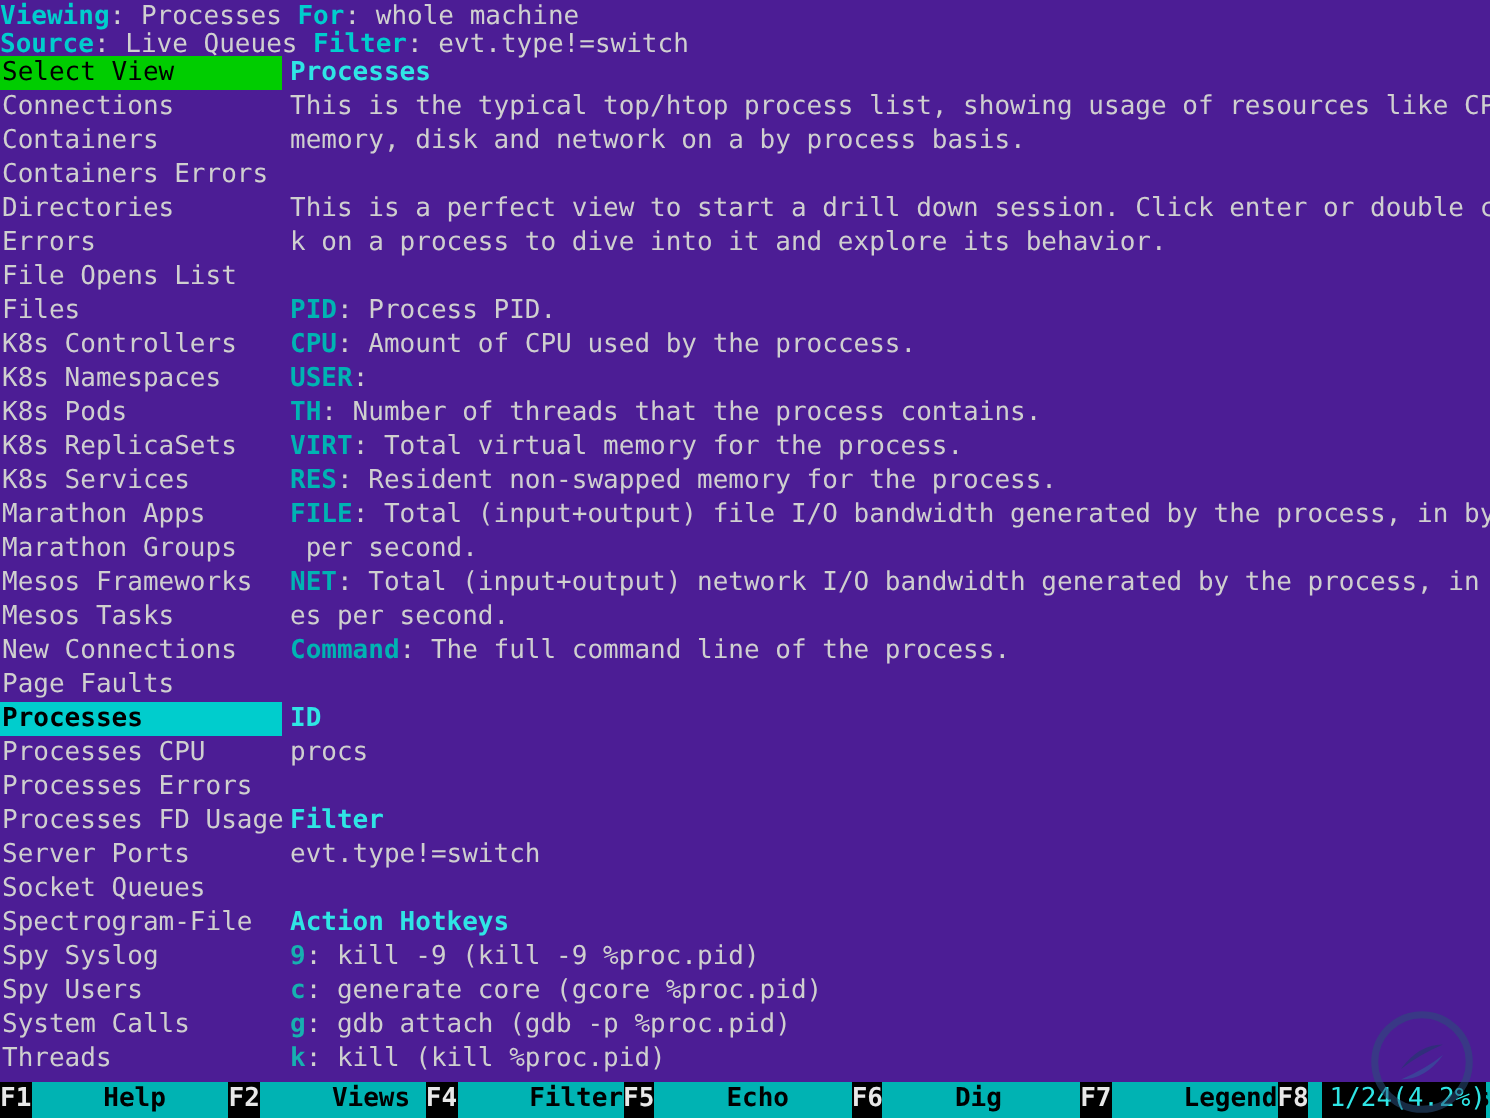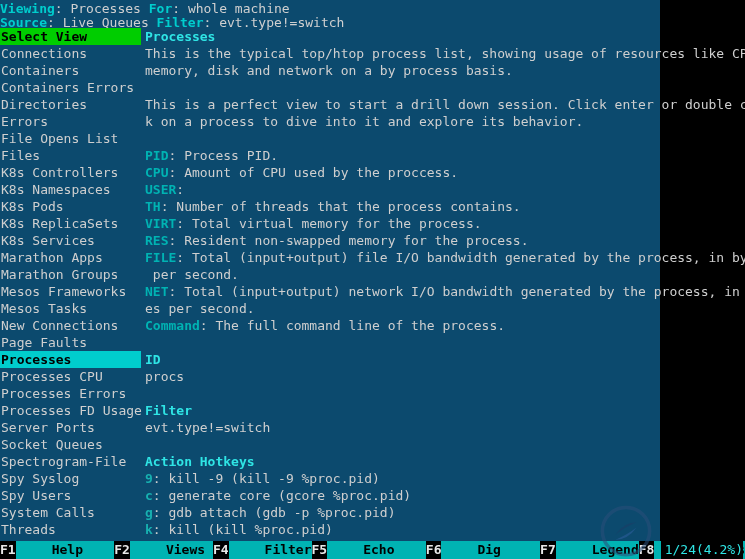--- a/index.html
+++ b/index.html
@@ -4,33 +4,33 @@
 <style>
   html,body{margin:0;padding:0;background:#000;}
   body{
     width:745px;height:559px;overflow:hidden;
     font-family:"DejaVu Sans Mono","Liberation Mono",monospace;
     font-size:13px;
     line-height:17px;
     color:#cfcfcf;
     position:relative;
   }
-  #screen{position:relative;width:660px;height:559px;background:#0c4a6e;}
+  #screen{position:relative;width:745px;height:559px;background:#4c1d95;}
 
   
   .hdr{position:absolute;left:0;white-space:pre;}
   .hdr-1{top:0px;}
   .hdr-2{top:14px;}
   .k{color:#00cdcd;font-weight:bold;}
   .v{color:#d0d0d0;}
 
   
   #sidebar{position:absolute;left:0;top:28px;width:141px;}
   .sb-row{height:17px;line-height:17px;white-space:pre;padding-left:1px;color:#cfcfcf;}
-  .sb-head{background:#00cd00;color:#000000;font-weight:bold;}
+  .sb-head{background:#00cd00;color:#000000;font-weight:normal;}
   .sb-sel{background:#00cdcd;color:#000000;font-weight:bold;}
 
   
   #content{position:absolute;left:145px;top:28px;width:600px;}
   .ln{height:17px;line-height:17px;white-space:pre;color:#cfcfcf;}
   .sec{color:#2fe5e5;font-weight:bold;}
   .fld{color:#00b3b3;font-weight:bold;}
   .hot{color:#17b0b0;font-weight:bold;}
   .blank{height:17px;}
 

